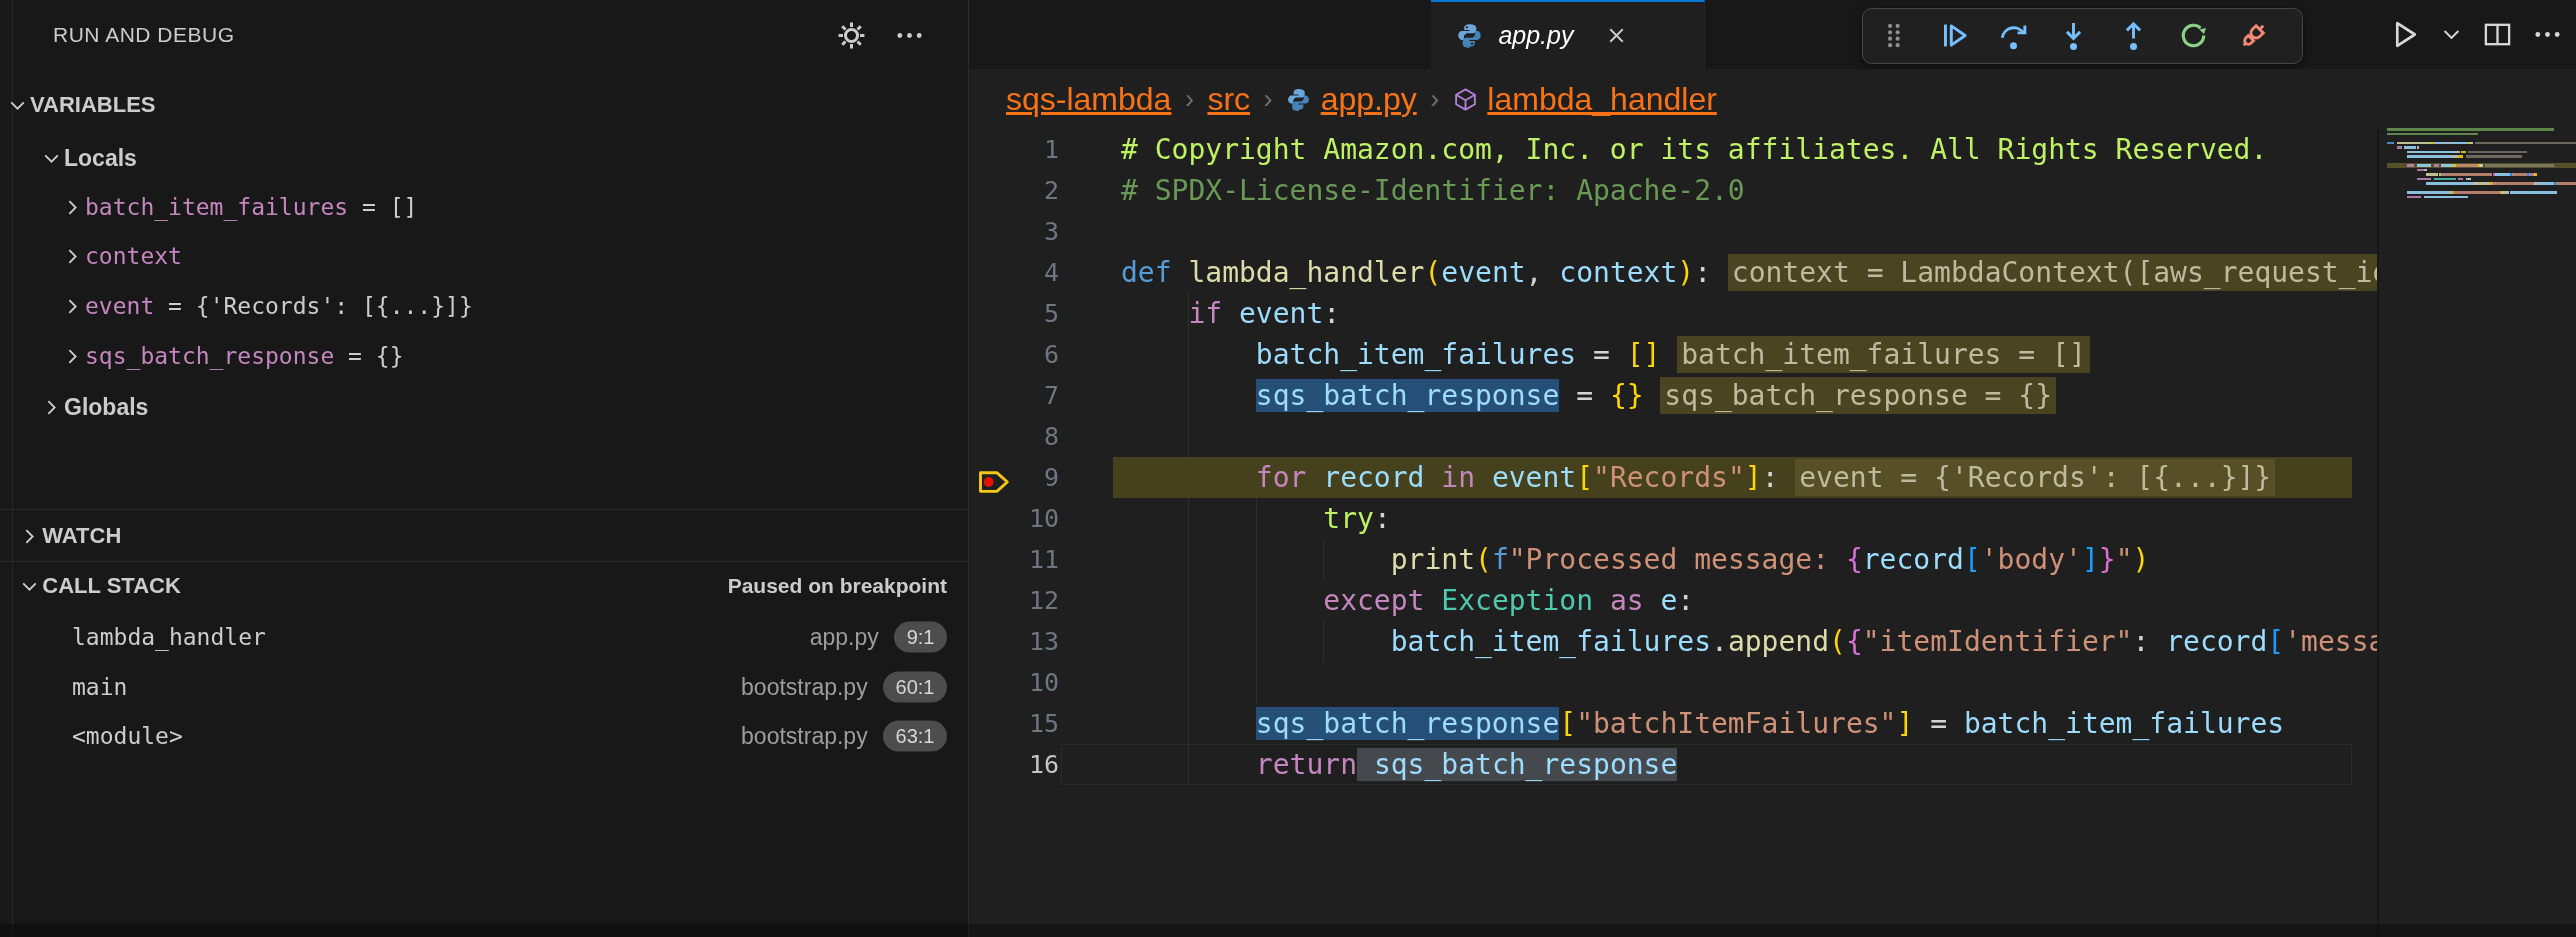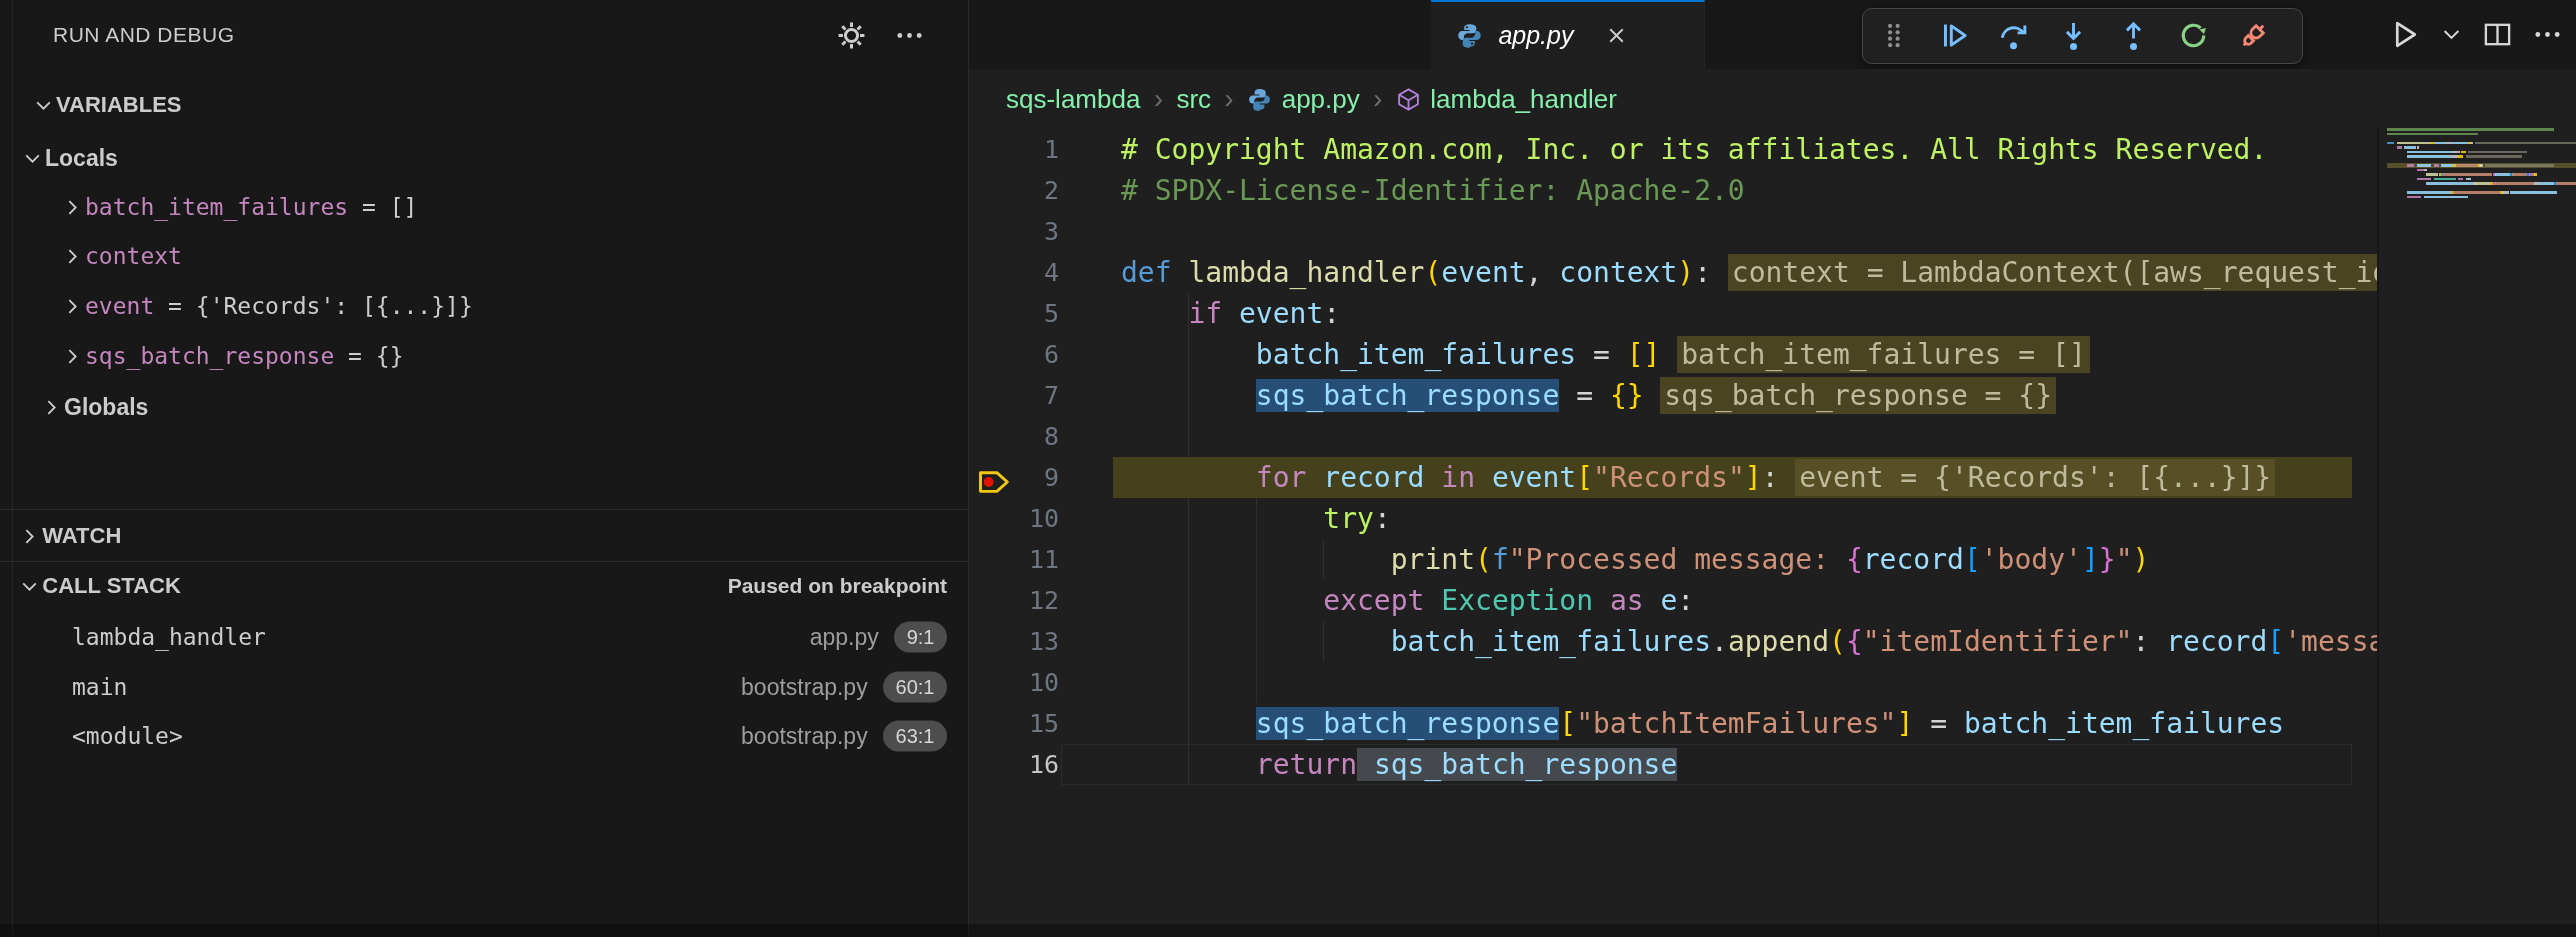--- a/index.html
+++ b/index.html
@@ -37,21 +37,21 @@
   .tab.inactive{background:#181818;color:#9d9d9d;}
   .tab.active{background:#1f1f1f;color:#ffffff;border-top:2.9px solid #0078d4;}
   .tab .ticon{display:flex;margin:0 15.4px 0 0;}
   .tab-close{display:flex;margin-left:27px;padding:3.9px;border-radius:4.8px;cursor:pointer;}
   .dbg-toolbar{position:absolute;left:893px;top:7.7px;width:441px;height:56px;background:#202020;border:1px solid #474747;border-radius:9.6px;
                box-shadow:0 2.9px 9.6px rgba(0,0,0,.45);display:flex;align-items:center;padding:0 11.6px;gap:23px;box-sizing:border-box;}
   .dbg-btn{display:flex;align-items:center;justify-content:center;width:37px;height:37px;cursor:pointer;}
   .ed-actions{position:absolute;right:5.8px;top:0;height:69px;display:flex;align-items:center;gap:19px;padding-right:7.7px;}
   .ed-actions .act{display:flex;align-items:center;justify-content:center;cursor:pointer;}
   .breadcrumb{position:absolute;left:0;top:69px;right:0;height:60px;display:flex;align-items:center;padding-left:37px;background:#1f1f1f;}
-  .bc-item{font-size:26px;color:#86efac;cursor:pointer;white-space:nowrap;}
+  .bc-item{font-size:32px;color:#f97316;cursor:pointer;white-space:nowrap;text-decoration:underline;}
   .bc-sep{font-size:27px;color:#6e6e6e;margin:0 13.5px;}
   .bc-ic{display:flex;margin-right:9.6px;}
   .bc-grp{display:flex;align-items:center;}
 
   
   .code{position:absolute;left:0;top:129px;width:1408px;overflow:hidden;font-family:"DejaVu Sans Mono",monospace;font-size:28px;}
   .cl{position:relative;height:41px;line-height:41px;white-space:pre;}
   .cl .lnm{position:absolute;left:0;width:58px;height:100%;}
   .cl .ln{position:absolute;left:39px;width:51px;text-align:right;color:#6e7681;font-size:25px;}
   .cl.cur .ln{color:#c6c6c6;}
@@ -90,29 +90,29 @@
       </span>
       <span class="hdr-btn" style="left:888px;">
         <svg width="31" height="31" viewBox="0 0 16 16" fill="#cccccc">
             <circle cx="3" cy="8" r="1.25"></circle>
             <circle cx="8" cy="8" r="1.25"></circle>
             <circle cx="13" cy="8" r="1.25"></circle>
           </svg>
       </span>
     </div>
 
-    <div class="sb-row" style="top:84px;padding-left:31px;">
+    <div class="sb-row" style="top:84px;padding-left:5px;">
       <span class="chev">
           <svg width="21" height="21" viewBox="0 0 16 16">
             <path d="M3.2 5.6 8 10.4l4.8-4.8" fill="none" stroke="#cccccc" stroke-width="1.4"></path>
           </svg>
         </span>
       <span class="sb-bold">VARIABLES</span>
     </div>
-    <div class="sb-row" style="top:137px;padding-left:20px;">
+    <div class="sb-row" style="top:137px;padding-left:39px;">
       <span class="chev">
           <svg width="21" height="21" viewBox="0 0 16 16">
             <path d="M3.2 5.6 8 10.4l4.8-4.8" fill="none" stroke="#cccccc" stroke-width="1.4"></path>
           </svg>
         </span>
       <span class="sb-bold" style="font-size:23px;">Locals</span>
     </div>
 
     <div id="var-rows">
         <div class="sb-row" style="top: 186px; padding-left: 60px;">

